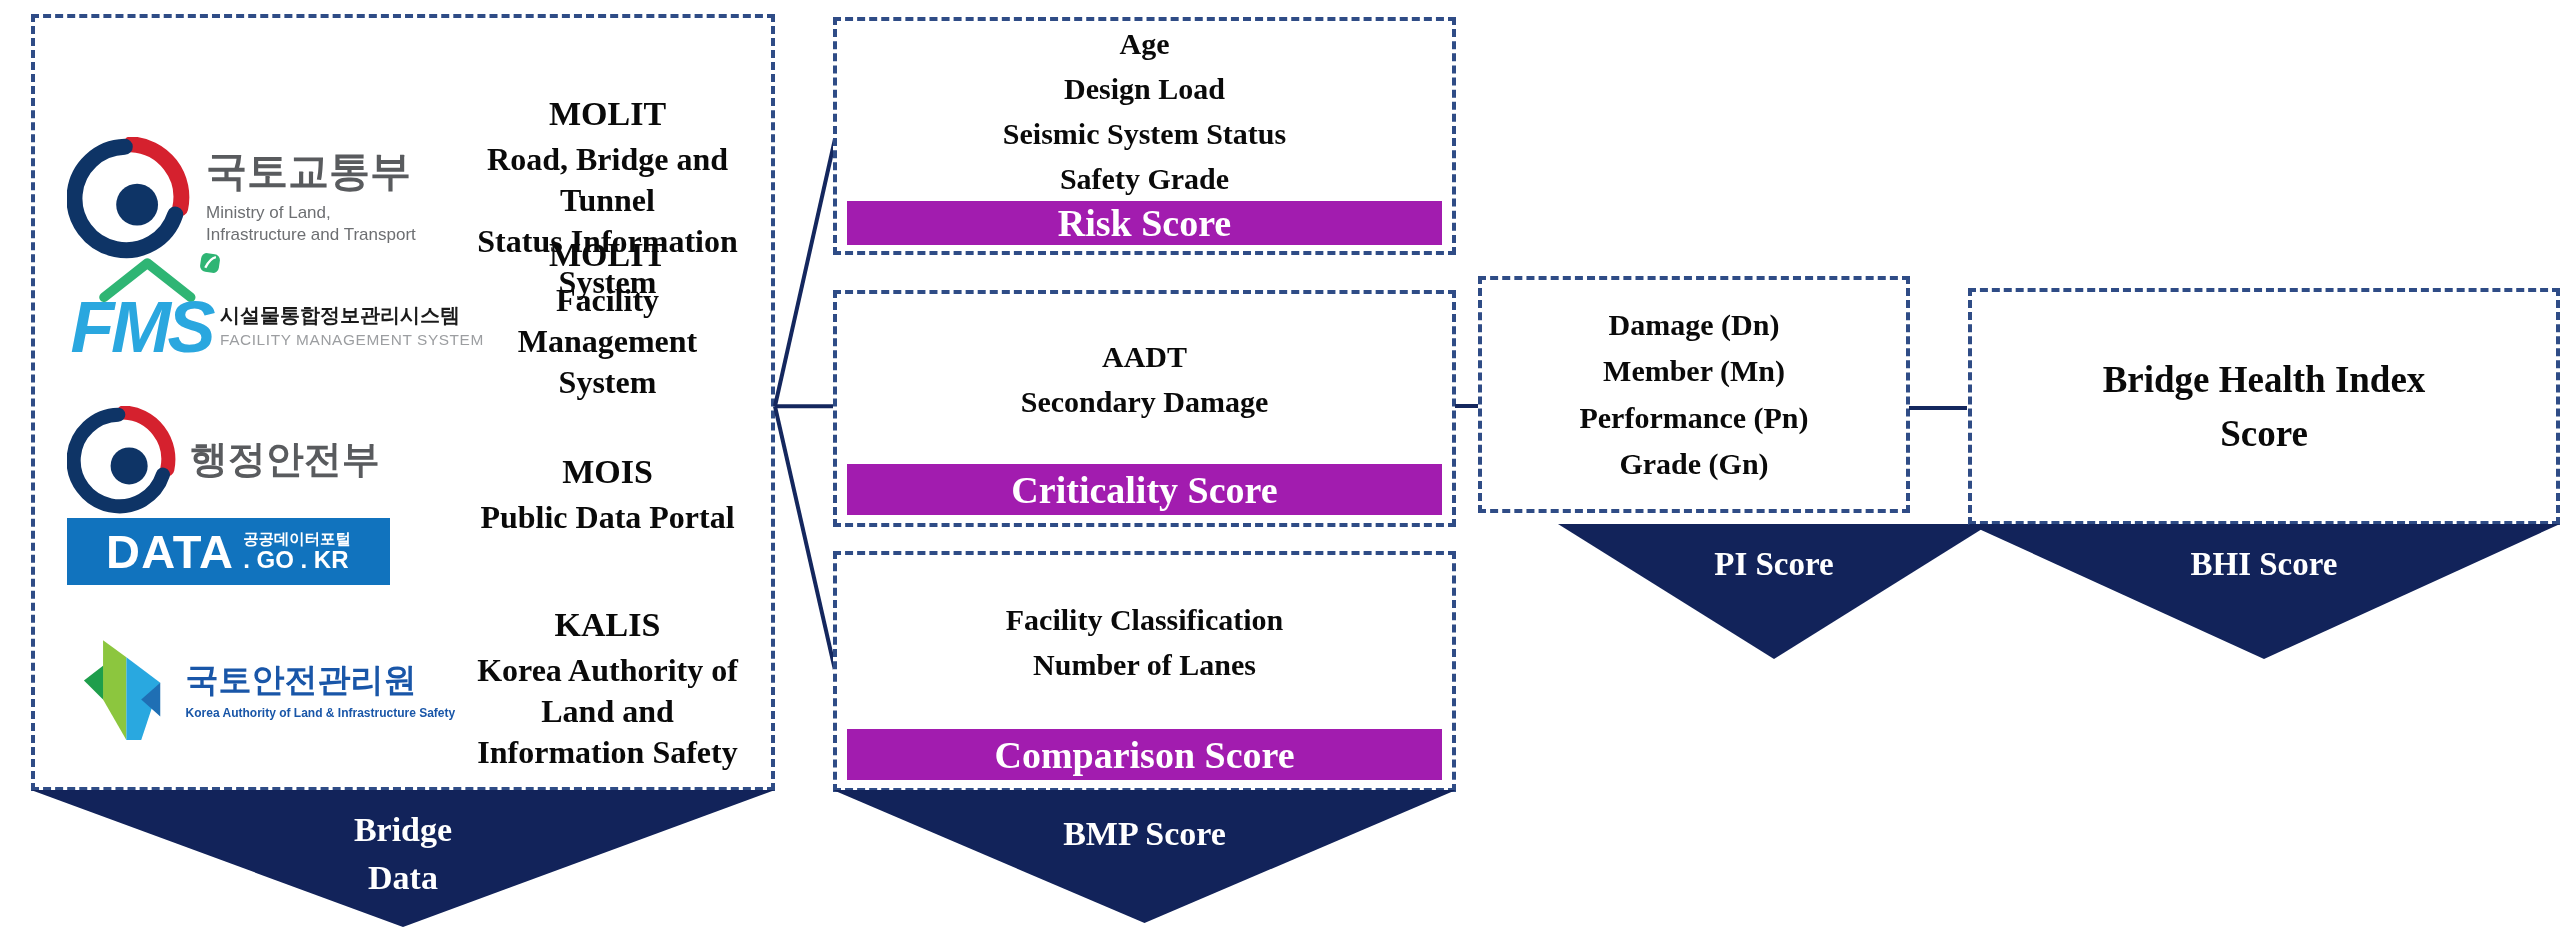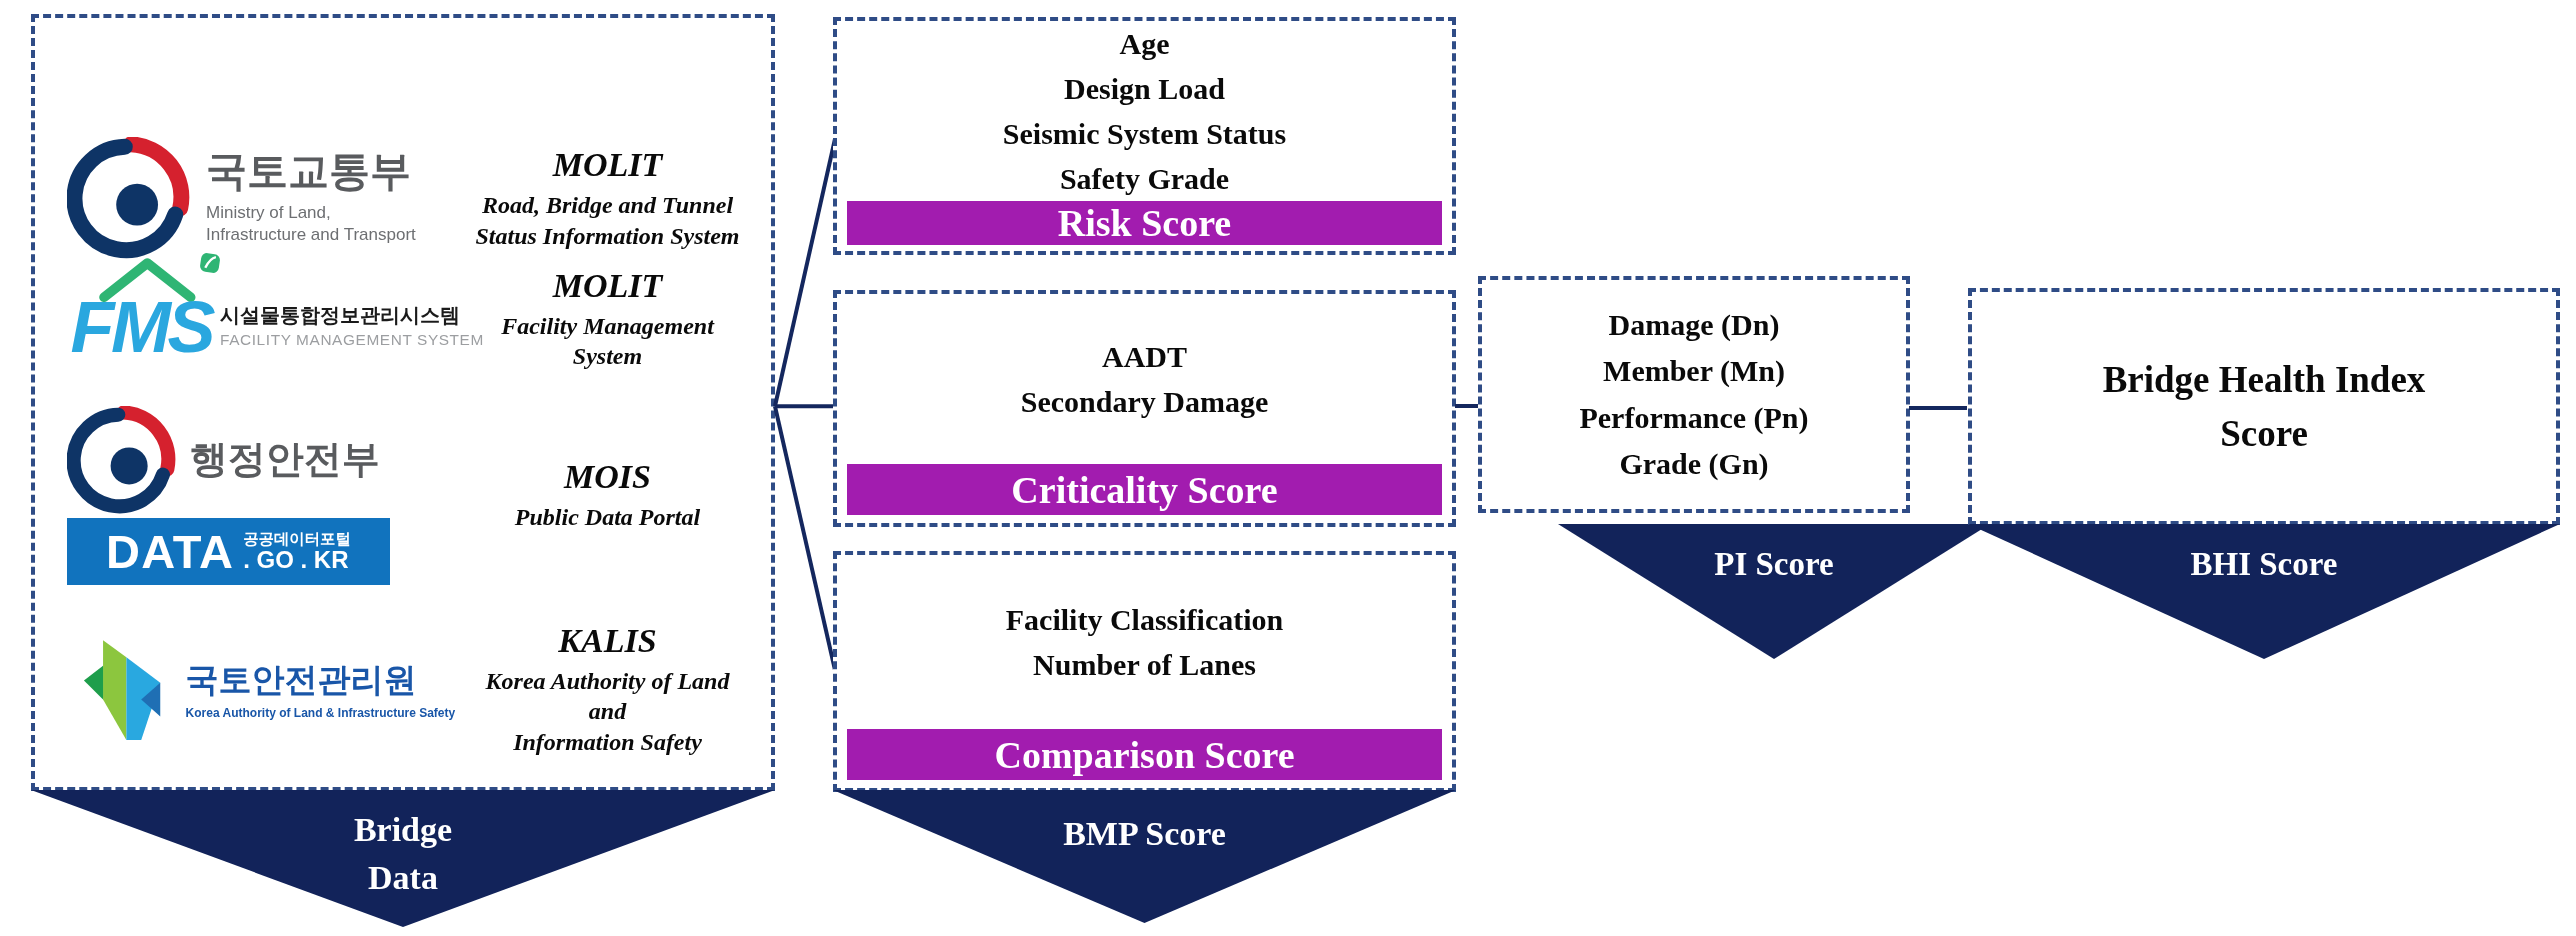--- a/index.html
+++ b/index.html
@@ -3,23 +3,23 @@
 <meta charset="utf-8">
 <style>
   html,body{margin:0;padding:0;background:#ffffff;}
   #canvas{position:relative;width:2576px;height:937px;background:#ffffff;overflow:hidden;
           font-family:"Liberation Serif",serif;}
   
   .dbox{position:absolute;border:4px dashed #2F4C86;box-sizing:border-box;background:#ffffff;}
   
   .srow{position:absolute;left:23px;right:23px;display:flex;align-items:center;}
   .logo-cell{width:400px;flex:none;display:flex;align-items:center;position:relative;margin-left:9px;}
-  .org-text{flex:1;text-align:center;font-weight:bold;color:#0a0a0a;font-style:italic;}
+  .org-text{flex:1;text-align:center;font-weight:bold;color:#0a0a0a;}
   .org-title{font-size:34px;line-height:1.15;}
-  .org-desc{font-size:24px;line-height:1.28;margin-top:6px;}
+  .org-desc{font-size:32px;line-height:1.28;margin-top:6px;}
   .gov-kr{font-family:"Liberation Sans",sans-serif;color:#595B5E;font-weight:bold;font-size:41px;line-height:1.05;}
   .gov-sub{font-family:"Liberation Sans",sans-serif;color:#6d6f72;font-size:17px;line-height:1.3;margin-top:9.1px;}
   
   .fms-wrap{position:relative;width:400px;height:114px;}
   .fms-text{position:absolute;left:3.4px;top:24px;font-family:"Liberation Sans",sans-serif;
             font-style:italic;font-weight:bold;font-size:72px;color:#2AA7DF;letter-spacing:-3.4px;}
   .fms-roof{position:absolute;left:30px;top:-8px;}
   .fms-leaf{position:absolute;left:130px;top:-11.4px;}
   .fms-col{position:absolute;left:153px;top:40px;}
   .fms-kr{font-family:"Liberation Sans",sans-serif;font-weight:bold;color:#1a1a1a;font-size:20px;white-space:nowrap;}

